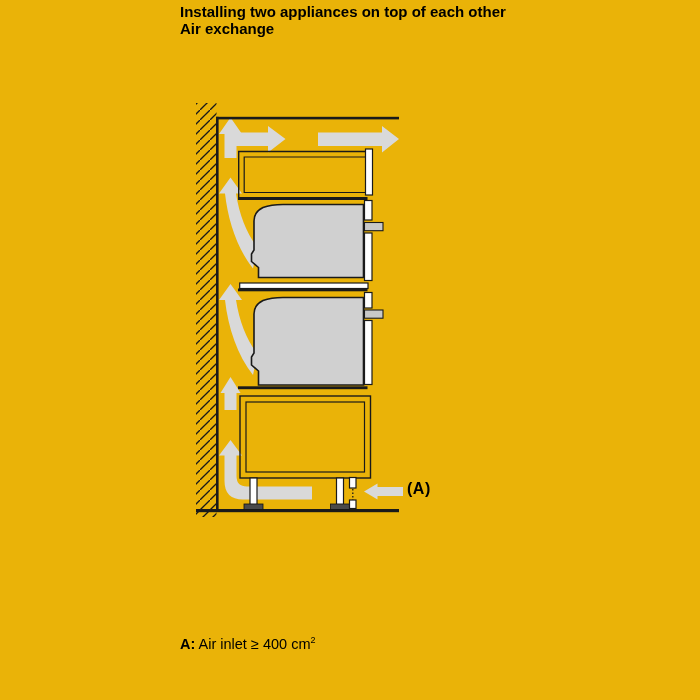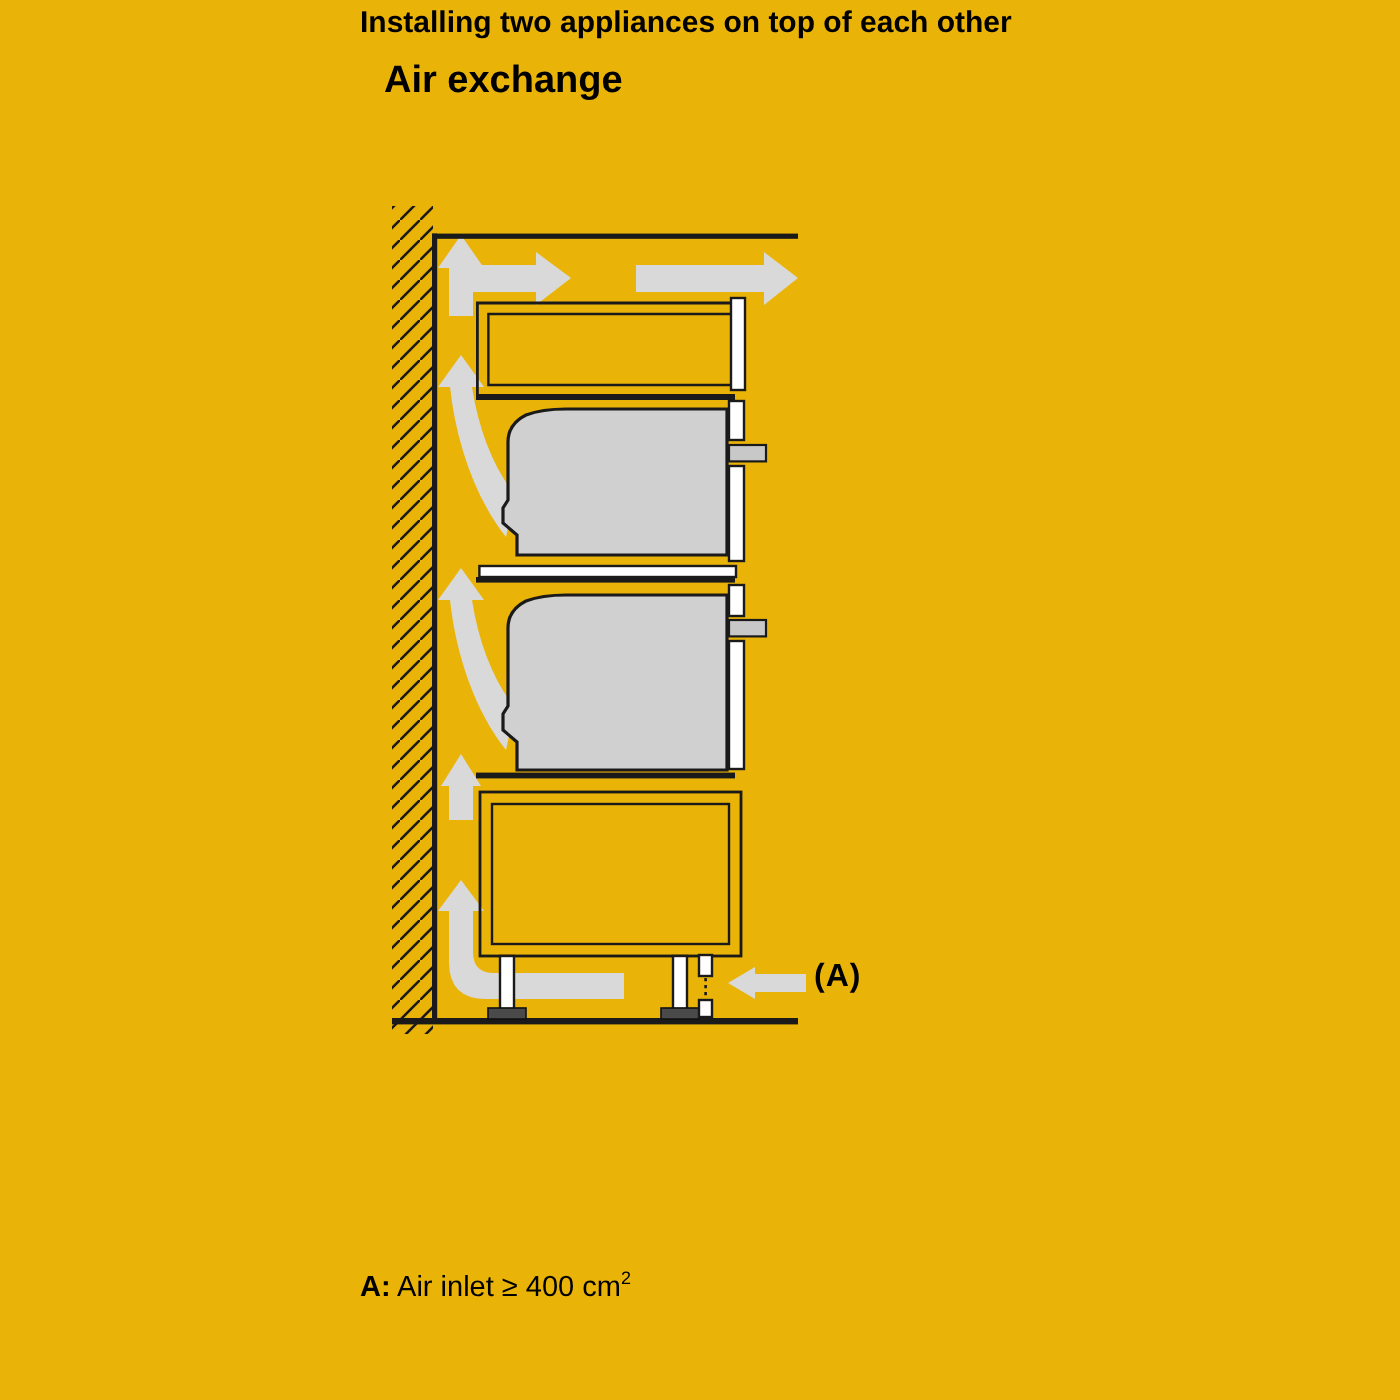--- a/index.html
+++ b/index.html
@@ -1,20 +1,20 @@
 <!DOCTYPE html>
 <html><head>
 <meta charset="utf-8">
 <style>
   html,body{margin:0;padding:0;background:#fff;}
   #page{position:relative;width:700px;height:700px;background:#eab308;overflow:hidden;
         font-family:"Liberation Sans",sans-serif;color:#000;padding-left:12px;}
   #title-block{position:absolute;left:180px;top:3px;width:334px;}
   #title-block h1{margin:0;font-size:15px;line-height:17px;font-weight:bold;}
-  #title-block h2{margin:12px;font-size:19px;line-height:17px;font-weight:bold;}
+  #title-block h2{margin:0;font-size:15px;line-height:17px;font-weight:bold;}
   #diagram-svg{position:absolute;left:0;top:0;}
   .ln{stroke:#1a1a1a;fill:none;}
   .thick{fill:#1a1a1a;stroke:none;}
   .arrow{fill:#d9d9d9;stroke:none;}
   .body{fill:#d0d0d0;stroke:#1a1a1a;stroke-width:1.6;}
   .white{fill:#ffffff;stroke:#1a1a1a;stroke-width:1.2;}
   .knob{fill:#c8c8c8;stroke:#1a1a1a;stroke-width:1.1;}
   .foot{fill:#4a4a4a;stroke:#111111;stroke-width:0.8;}
   #callout{position:absolute;left:407px;top:480px;font-size:16px;font-weight:bold;letter-spacing:0.5px;}
   #footnote{position:absolute;left:180px;top:621px;font-size:14.5px;}

